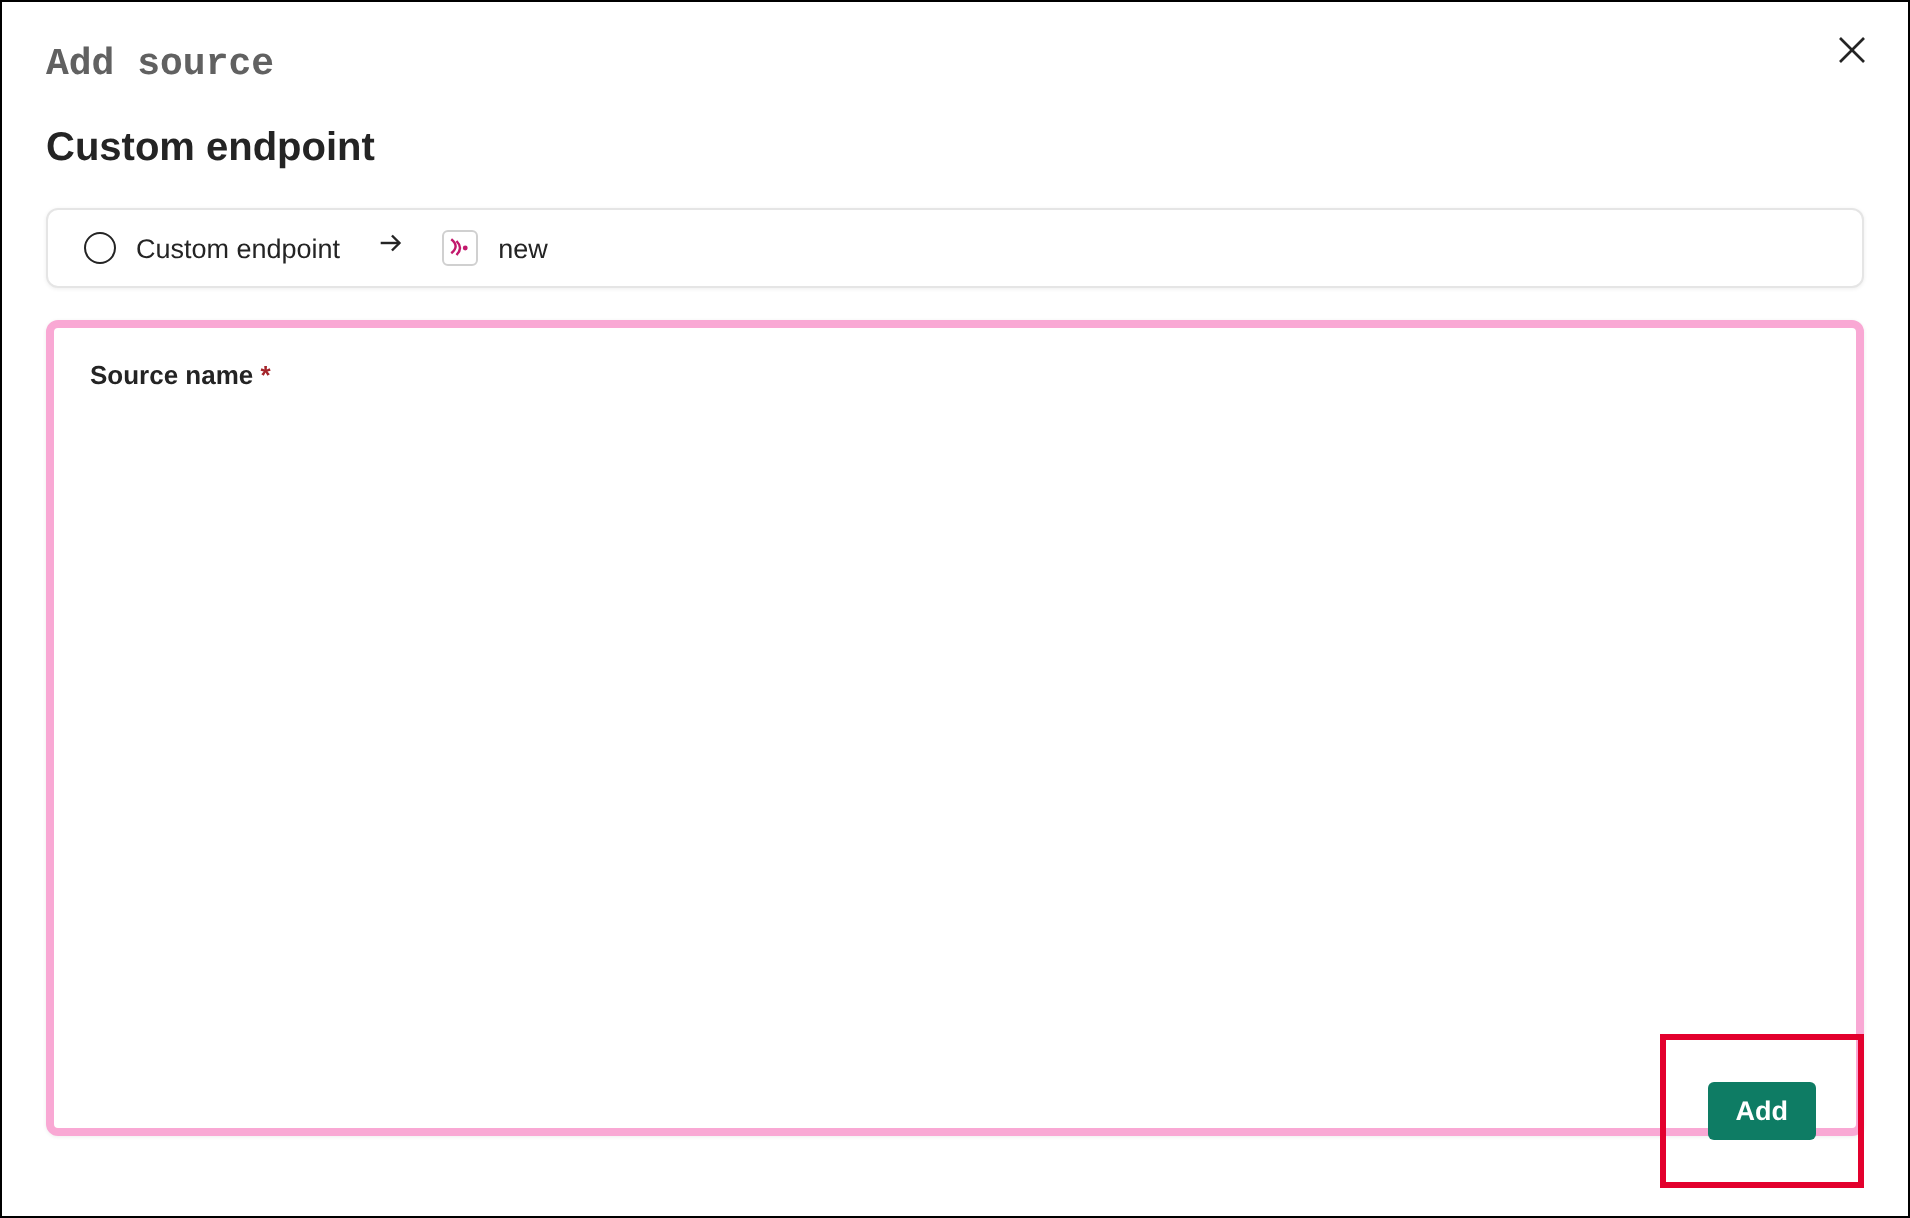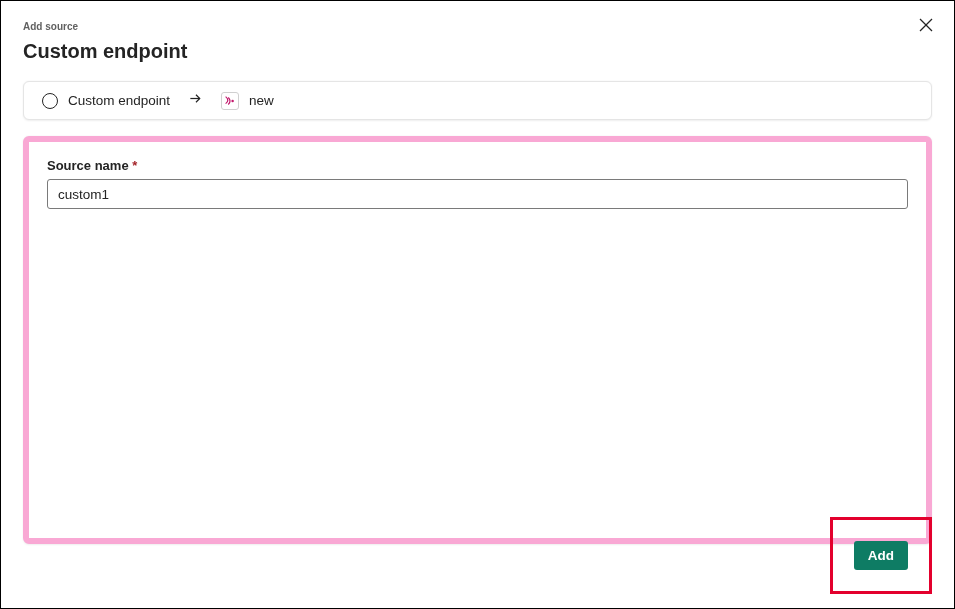--- a/index.html
+++ b/index.html
@@ -19,24 +19,25 @@
     .close-btn {
       position: absolute;
       top: 16px;
       right: 18px;
       cursor: pointer;
       width: 18px;
       height: 18px;
       color: #242424;
     }
     .header-subtitle {
-      font-size: 10px;
+      font-size: 19px;
       color: #616161;
       font-weight: 600;
-      margin-bottom: 8px;
+      margin-bottom: 20px;
+      font-family: Liberation Mono, monospace;
     }
     .header-title {
       font-size: 20px;
       font-weight: 600;
       color: #242424;
       margin-bottom: 18px;
     }
     .breadcrumb-card {
       border: 1px solid #e5e5e5;
       border-radius: 6px;
@@ -72,21 +73,21 @@
       display: flex;
       align-items: center;
       justify-content: center;
       position: relative;
     }
     .new-icon svg {
       stroke: #c2186c;
       fill: none;
     }
     .form-card {
-      border: 6px solid #f9a8d4;
+      border: 4px solid #f9a8d4;
       border-radius: 6px;
       padding: 16px 18px;
       background: #fff;
       height: 408px;
       box-shadow: 0 0.5px 2px rgba(0,0,0,0.07);
     }
     .form-label {
       font-size: 13px;
       font-weight: 600;
       color: #242424;
@@ -164,20 +165,19 @@
     </span>
     <span>new</span>
   </div>
 </div>
 
 <div class="form-card">
   <label class="form-label">
     <span>Source name</span>
     <span class="required">*</span>
   </label>
-  <input type="text" class="text-input" value="custom1" style="">
 </div>
 
 <div class="footer">
   <span class="add-highlight">
     <button class="add-btn">Add</button>
   </span>
 </div>
 
 </body></html>

